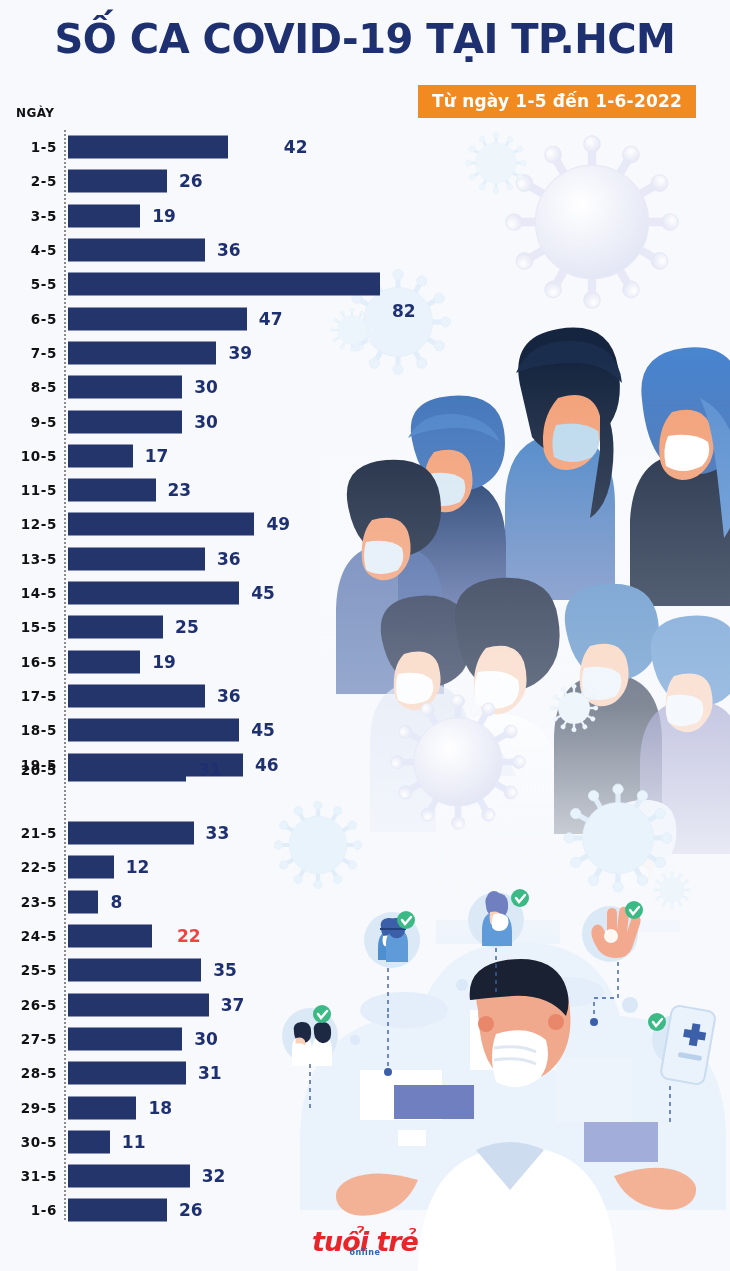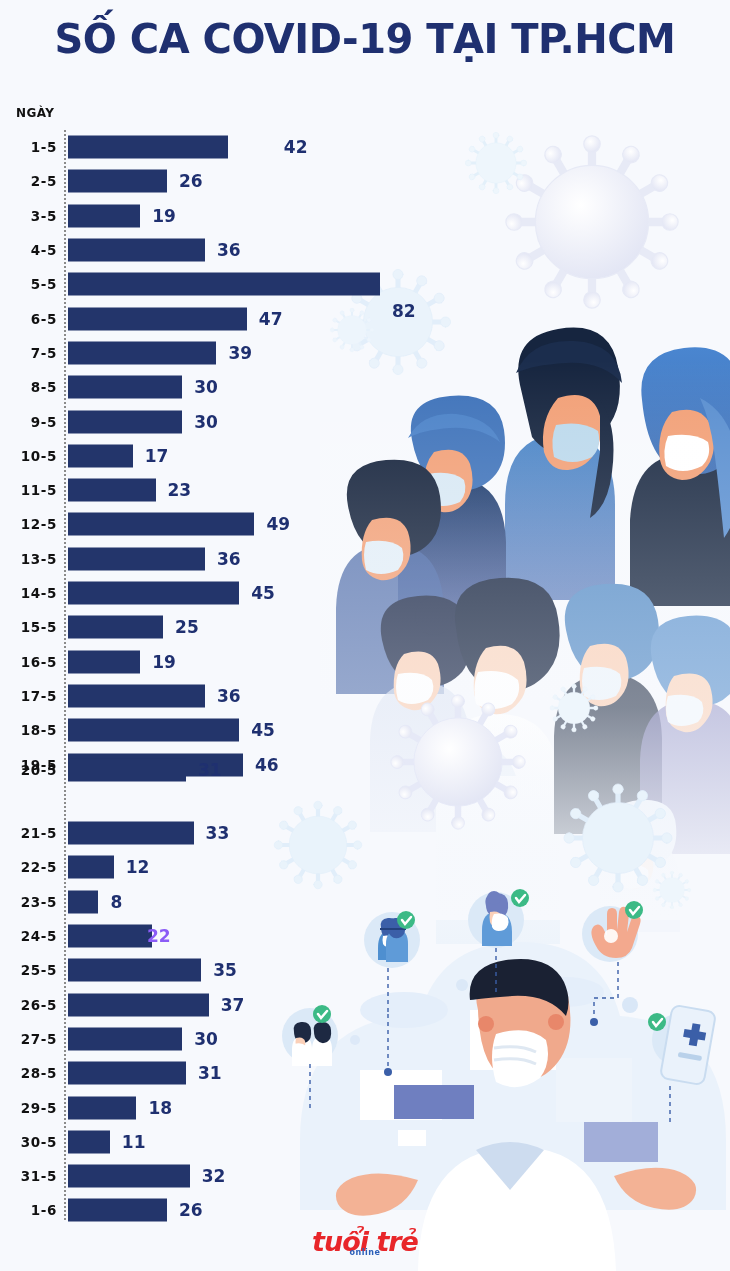--- a/index.html
+++ b/index.html
@@ -439,20 +439,21 @@
         <circle cx="657" cy="1022" r="9" fill="#3cba86"></circle>
         <path d="M653,1022 l3,4 l6,-7" stroke="#ffffff" stroke-width="2.5" fill="none" stroke-linecap="round"></path>
         <path d="M670,1086 l0,36" stroke="#3b5fa8" stroke-width="1.4" stroke-dasharray="4 4" fill="none"></path>
       </g>
     </g>
   </svg>
 </div>
 
 <div id="header">
   <div id="page-title">SỐ CA COVID-19 TẠI TP.HCM</div>
+  <div id="date-range-badge">Từ ngày 1-5 đến 1-6-2022</div>
   <div id="axis-title">NGÀY</div>
 </div>
 
 <div id="chart">
   <div id="axis-line"></div>
   <div id="bars-container">
       <div class="bar-row" style="top: 0px;">
         <div class="bar-label">1-5</div>
         <div class="bar-track" style="width: 159.805px;">
           <div class="bar-fill" style="width: 159.805px; background: rgb(35, 53, 107);"></div>
@@ -611,21 +612,21 @@
         <div class="bar-track" style="width: 30.439px;">
           <div class="bar-fill" style="width: 30.439px; background: rgb(35, 53, 107);"></div>
         </div>
         <div class="bar-value" style="left: 110.439px; color: rgb(31, 48, 112);">8</div>
       </div>
       <div class="bar-row" style="top: 788.9px;">
         <div class="bar-label">24-5</div>
         <div class="bar-track" style="width: 83.7073px;">
           <div class="bar-fill" style="width: 83.7073px; background: rgb(35, 53, 107);"></div>
         </div>
-        <div class="bar-value" style="left: 147px; color: #8b5cf6;">22</div>
+        <div class="bar-value" style="left: 177px; color: #ef4444;">22</div>
       </div>
       <div class="bar-row" style="top: 823.2px;">
         <div class="bar-label">25-5</div>
         <div class="bar-track" style="width: 133.171px;">
           <div class="bar-fill" style="width: 133.171px; background: rgb(35, 53, 107);"></div>
         </div>
         <div class="bar-value" style="left: 213.171px; color: rgb(31, 48, 112);">35</div>
       </div>
       <div class="bar-row" style="top: 857.5px;">
         <div class="bar-label">26-5</div>

